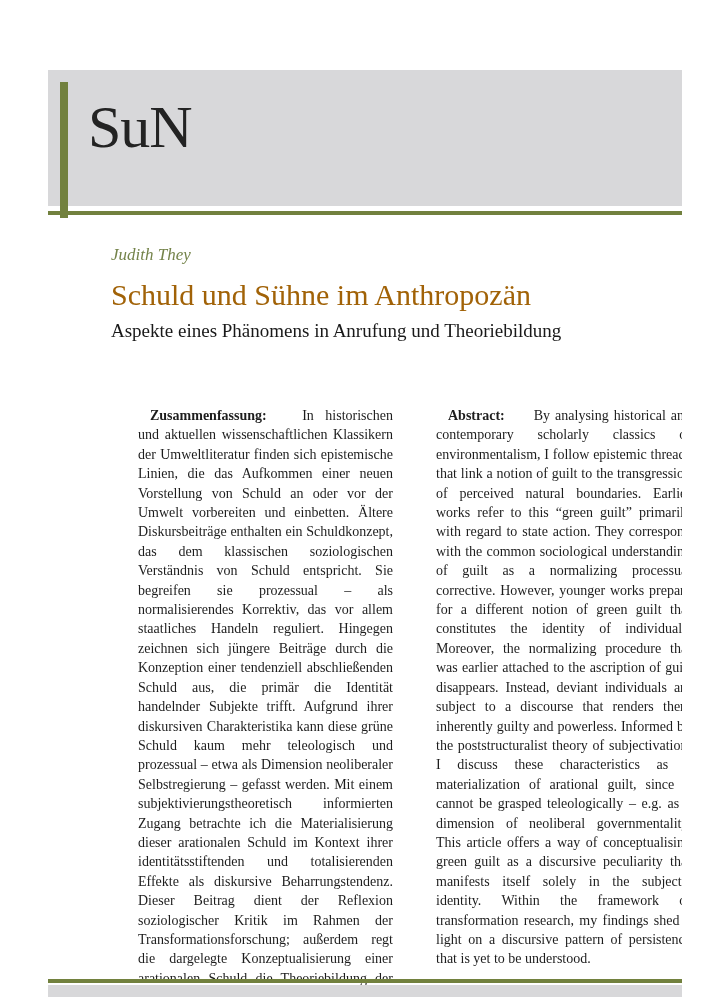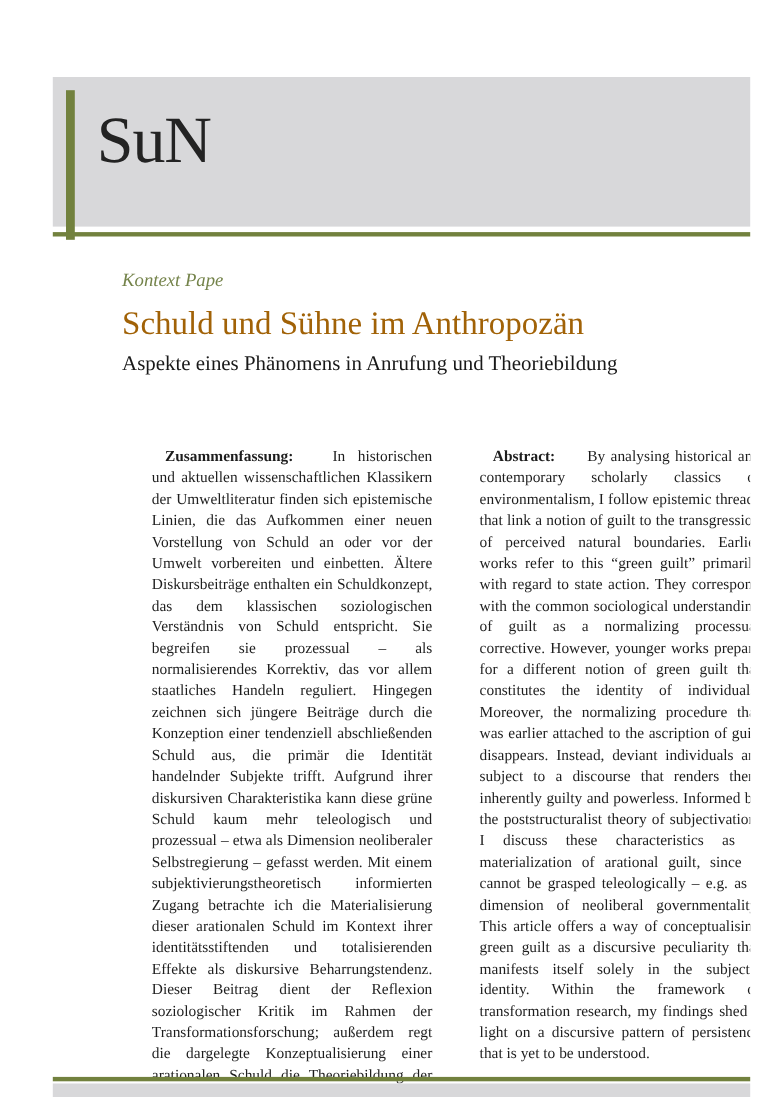--- a/index.html
+++ b/index.html
@@ -146,21 +146,21 @@
     <div class="masthead-bar-left"></div>
     <div class="masthead-logo">SuN</div>
     <div class="masthead-divider"></div>
     <div class="masthead-issue">
       <span>Ausgabe 09/2019</span>
     </div>
   </header>
 
   <div class="rule-top"></div>
 
-  <div class="author">Kontext Pape</div>
+  <div class="author">Judith They</div>
   <h1 class="title">Schuld und Sühne im Anthropozän</h1>
   <h2 class="subtitle">Aspekte eines Phänomens in Anrufung und Theoriebildung</h2>
 
   <section class="abstracts">
     <p class="abs-col" lang="de"><strong>Zusammenfassung:</strong> <span>In historischen und aktuellen wissenschaftlichen Klassikern der Umweltliteratur finden sich epistemische Linien, die das Aufkommen einer neuen Vorstellung von Schuld an oder vor der Umwelt vorbereiten und einbetten. Ältere Diskursbeiträge enthalten ein Schuldkonzept, das dem klassischen soziologischen Verständnis von Schuld entspricht. Sie begreifen sie prozessual – als normalisierendes Korrektiv, das vor allem staatliches Handeln reguliert. Hingegen zeichnen sich jüngere Beiträge durch die Konzeption einer tendenziell abschließenden Schuld aus, die primär die Identität handelnder Subjekte trifft. Aufgrund ihrer diskursiven Charakteristika kann diese grüne Schuld kaum mehr teleologisch und prozessual – etwa als Dimension neoliberaler Selbstregierung – gefasst werden. Mit einem subjektivierungstheoretisch informierten Zugang betrachte ich die Materialisierung dieser arationalen Schuld im Kontext ihrer identitätsstiftenden und totalisierenden Effekte als diskursive Beharrungstendenz. Dieser Beitrag dient der Reflexion soziologischer Kritik im Rahmen der Transformationsforschung; außerdem regt die dargelegte Konzeptualisierung einer arationalen Schuld die Theoriebildung der Subjektivierungstheorie an.</span></p>
     <p class="abs-col" lang="en"><strong>Abstract:</strong> <span>By analysing historical and contemporary scholarly classics of environmentalism, I follow epistemic threads that link a notion of guilt to the transgression of perceived natural boundaries. Earlier works refer to this “green guilt” primarily with regard to state action. They correspond with the common sociological understanding of guilt as a normalizing processual corrective. However, younger works prepare for a different notion of green guilt that constitutes the identity of individuals. Moreover, the normalizing procedure that was earlier attached to the ascription of guilt disappears. Instead, deviant individuals are subject to a discourse that renders them inherently guilty and powerless. Informed by the poststructuralist theory of subjectivation, I discuss these characteristics as a materialization of arational guilt, since it cannot be grasped teleologically – e.g. as a dimension of neoliberal governmentality. This article offers a way of conceptualising green guilt as a discursive peculiarity that manifests itself solely in the subject’s identity. Within the framework of transformation research, my findings shed a light on a discursive pattern of persistence that is yet to be understood.</span></p>
   </section>
 
   <div class="rule-bottom"></div>
   <footer class="footer-band"></footer>

